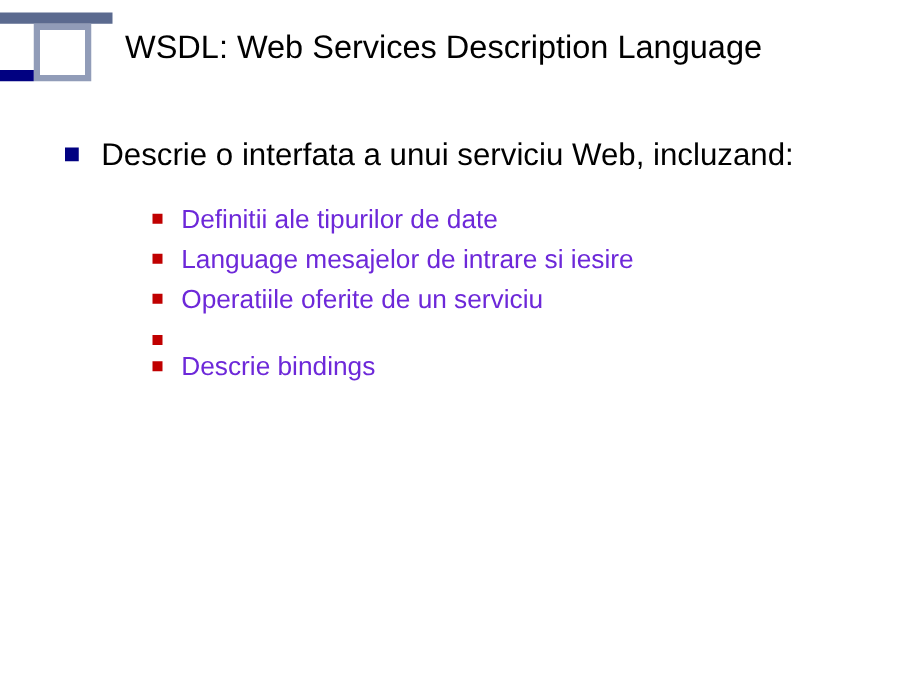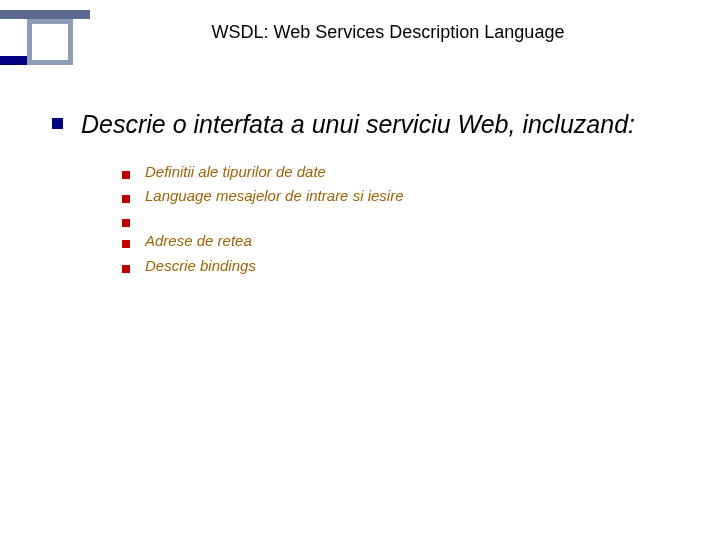--- a/index.html
+++ b/index.html
@@ -44,35 +44,33 @@
     top: 19px;
     width: 46px;
     height: 46px;
     border: 5px solid #919cb8;
     box-sizing: border-box;
     background: transparent;
   }
 
   .slide-title {
     position: absolute;
-    left: 83px;
+    left: 100px;
     top: 22px;
     width: 610px;
-    font-size: 18px;
+    font-size: 26px;
     color: #000000;
     line-height: 1.2;
-    text-align: center;
   }
 
   .content {
     position: absolute;
     left: 52px;
     top: 108px;
     width: 620px;
-    font-style: italic;
   }
 
   .level1 {
     display: flex;
     align-items: flex-start;
     margin-bottom: 20px;
   }
   .level1 .bullet {
     flex: 0 0 auto;
     width: 11px;
@@ -98,22 +96,22 @@
   }
   .level2 .bullet {
     flex: 0 0 auto;
     width: 8px;
     height: 8px;
     background: #c00000;
     margin-top: 9px;
     margin-right: 15px;
   }
   .level2 .text {
-    font-size: 15px;
-    color: #a16207;
+    font-size: 21px;
+    color: #6d28d9;
     line-height: 1.35;
   }
 </style>
 </head>
 <body>
 
 <div class="decor-top">
   <div class="bar-top"></div>
   <div class="square"></div>
   <div class="bar-bottom"></div>
@@ -132,24 +130,24 @@
     <div class="level2">
       <div class="bullet"></div>
       <div class="text">Definitii ale tipurilor de date</div>
     </div>
     <div class="level2">
       <div class="bullet"></div>
       <div class="text">Language mesajelor de intrare si iesire</div>
     </div>
     <div class="level2">
       <div class="bullet"></div>
+      <div class="text">Operatiile oferite de un serviciu</div>
     </div>
     <div class="level2">
       <div class="bullet"></div>
-      <div class="text">Adrese de retea</div>
     </div>
     <div class="level2">
       <div class="bullet"></div>
       <div class="text">Descrie bindings</div>
     </div>
   </div>
 
 </div>
 
 </body></html>

